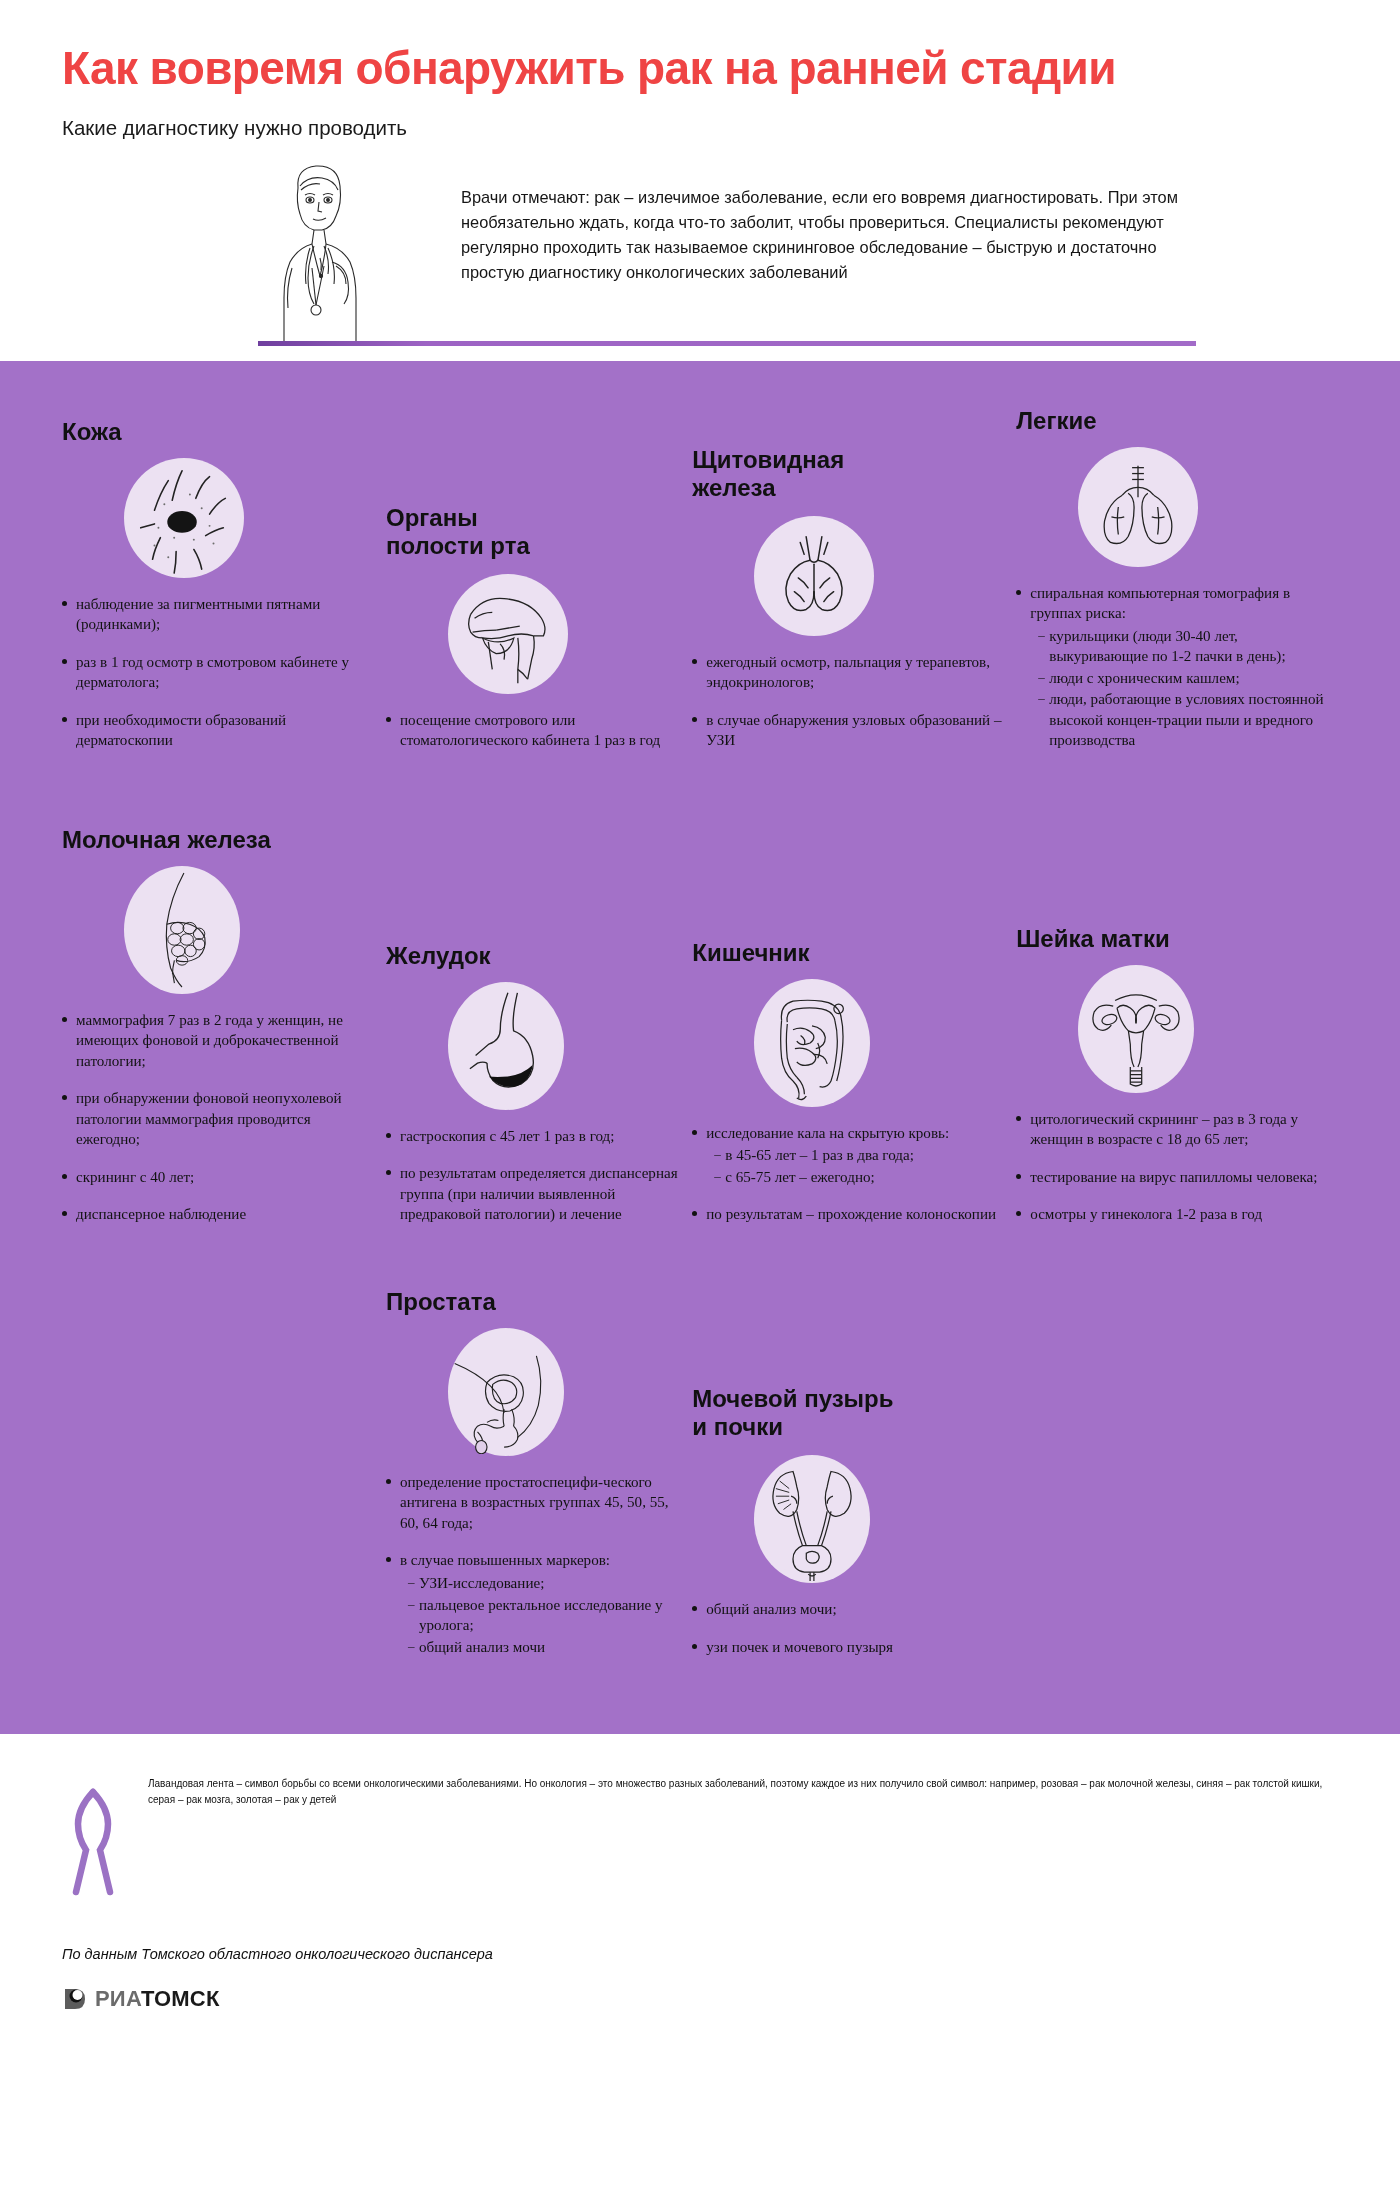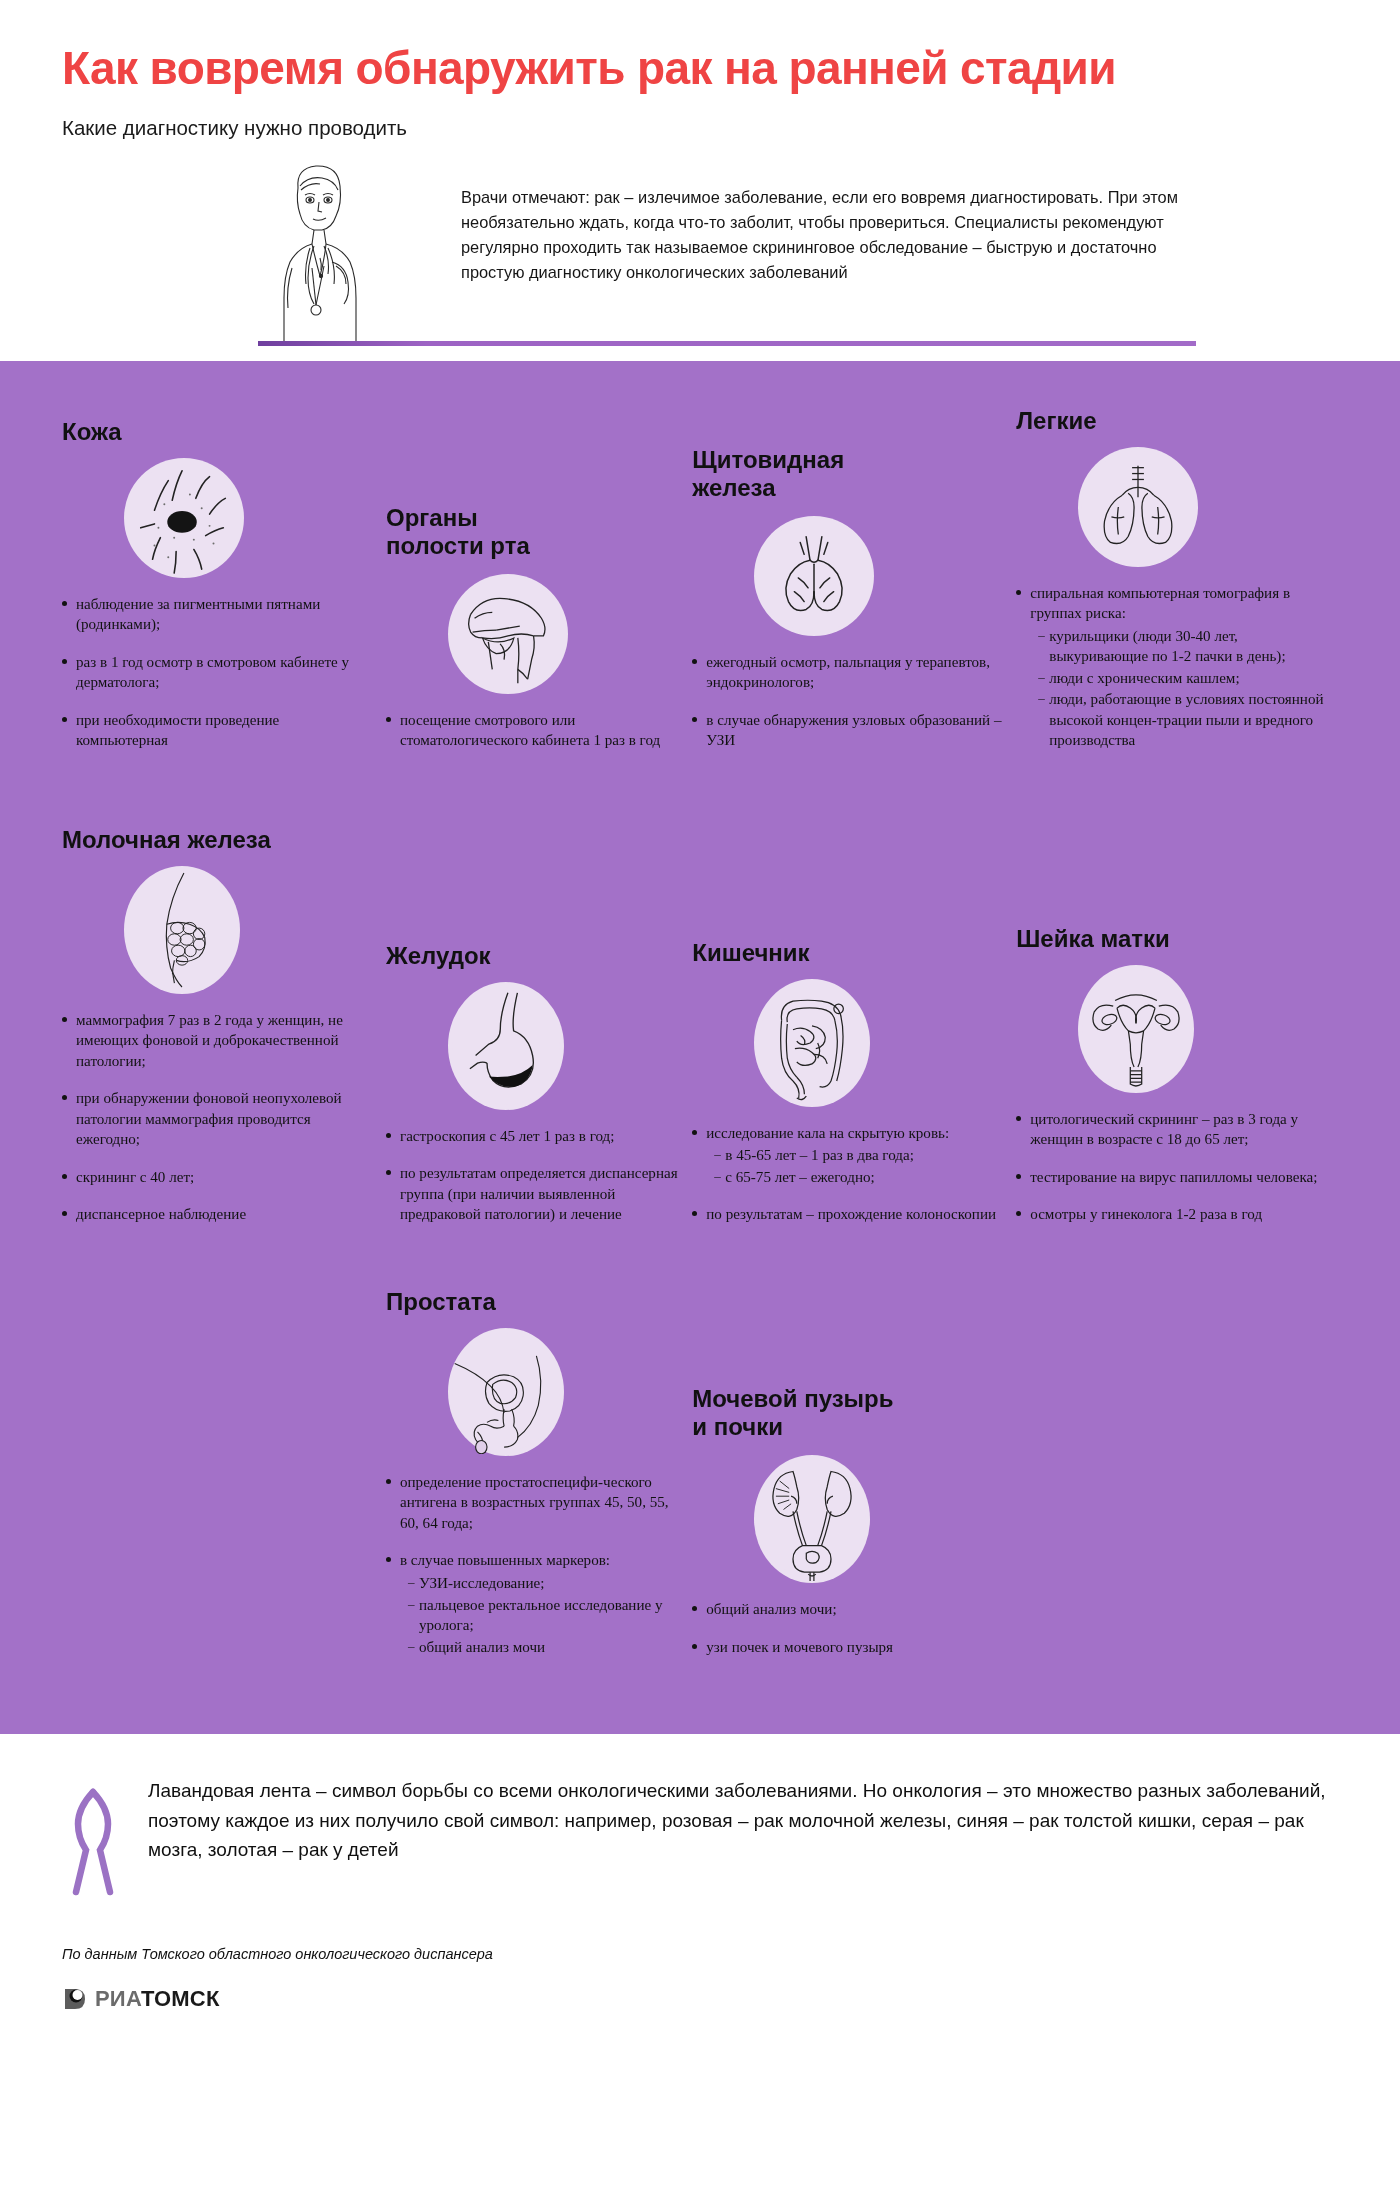--- a/index.html
+++ b/index.html
@@ -168,21 +168,21 @@
     align-items: flex-start;
   }
   .ribbon {
     width: 62px;
     min-width: 62px;
     height: 120px;
     margin-top: 2px;
   }
   .ribbon-text {
     margin-left: 24px;
-    font-size: 19px;
+    font-size: 10px;
     line-height: 1.56;
     color: #101010;
     max-width: 1200px;
   }
   .source {
     margin-top: 48px;
     font-size: 14.5px;
     font-style: italic;
     color: #111;
   }
@@ -280,21 +280,21 @@
               <circle cx="90" cy="86" r="1"></circle>
                 <circle cx="44" cy="100" r="1"></circle>
               <circle cx="70" cy="82" r="1"></circle>
                 <circle cx="30" cy="88" r="1"></circle>
             </g>
           </svg>
         </div>
         <ul class="bullets">
           <li>наблюдение за пигментными пятнами (родинками);</li>
           <li>раз в 1 год осмотр в смотровом кабинете у дерматолога;</li>
-          <li>при необходимости проведение компьютерная</li>
+          <li>при необходимости образований дерматоскопии</li>
         </ul>
       </div>
 
       <div class="col w2">
         <div class="sec-title two-line" style="white-space:pre-line">Органы
 полости рта</div>
         <div class="icon-circle">
           <svg viewBox="0 0 120 120" width="118" height="118">
             <circle cx="60" cy="60" r="57" fill="#ece1f2"></circle>
             <g stroke="#222" stroke-width="1.3" fill="none">

